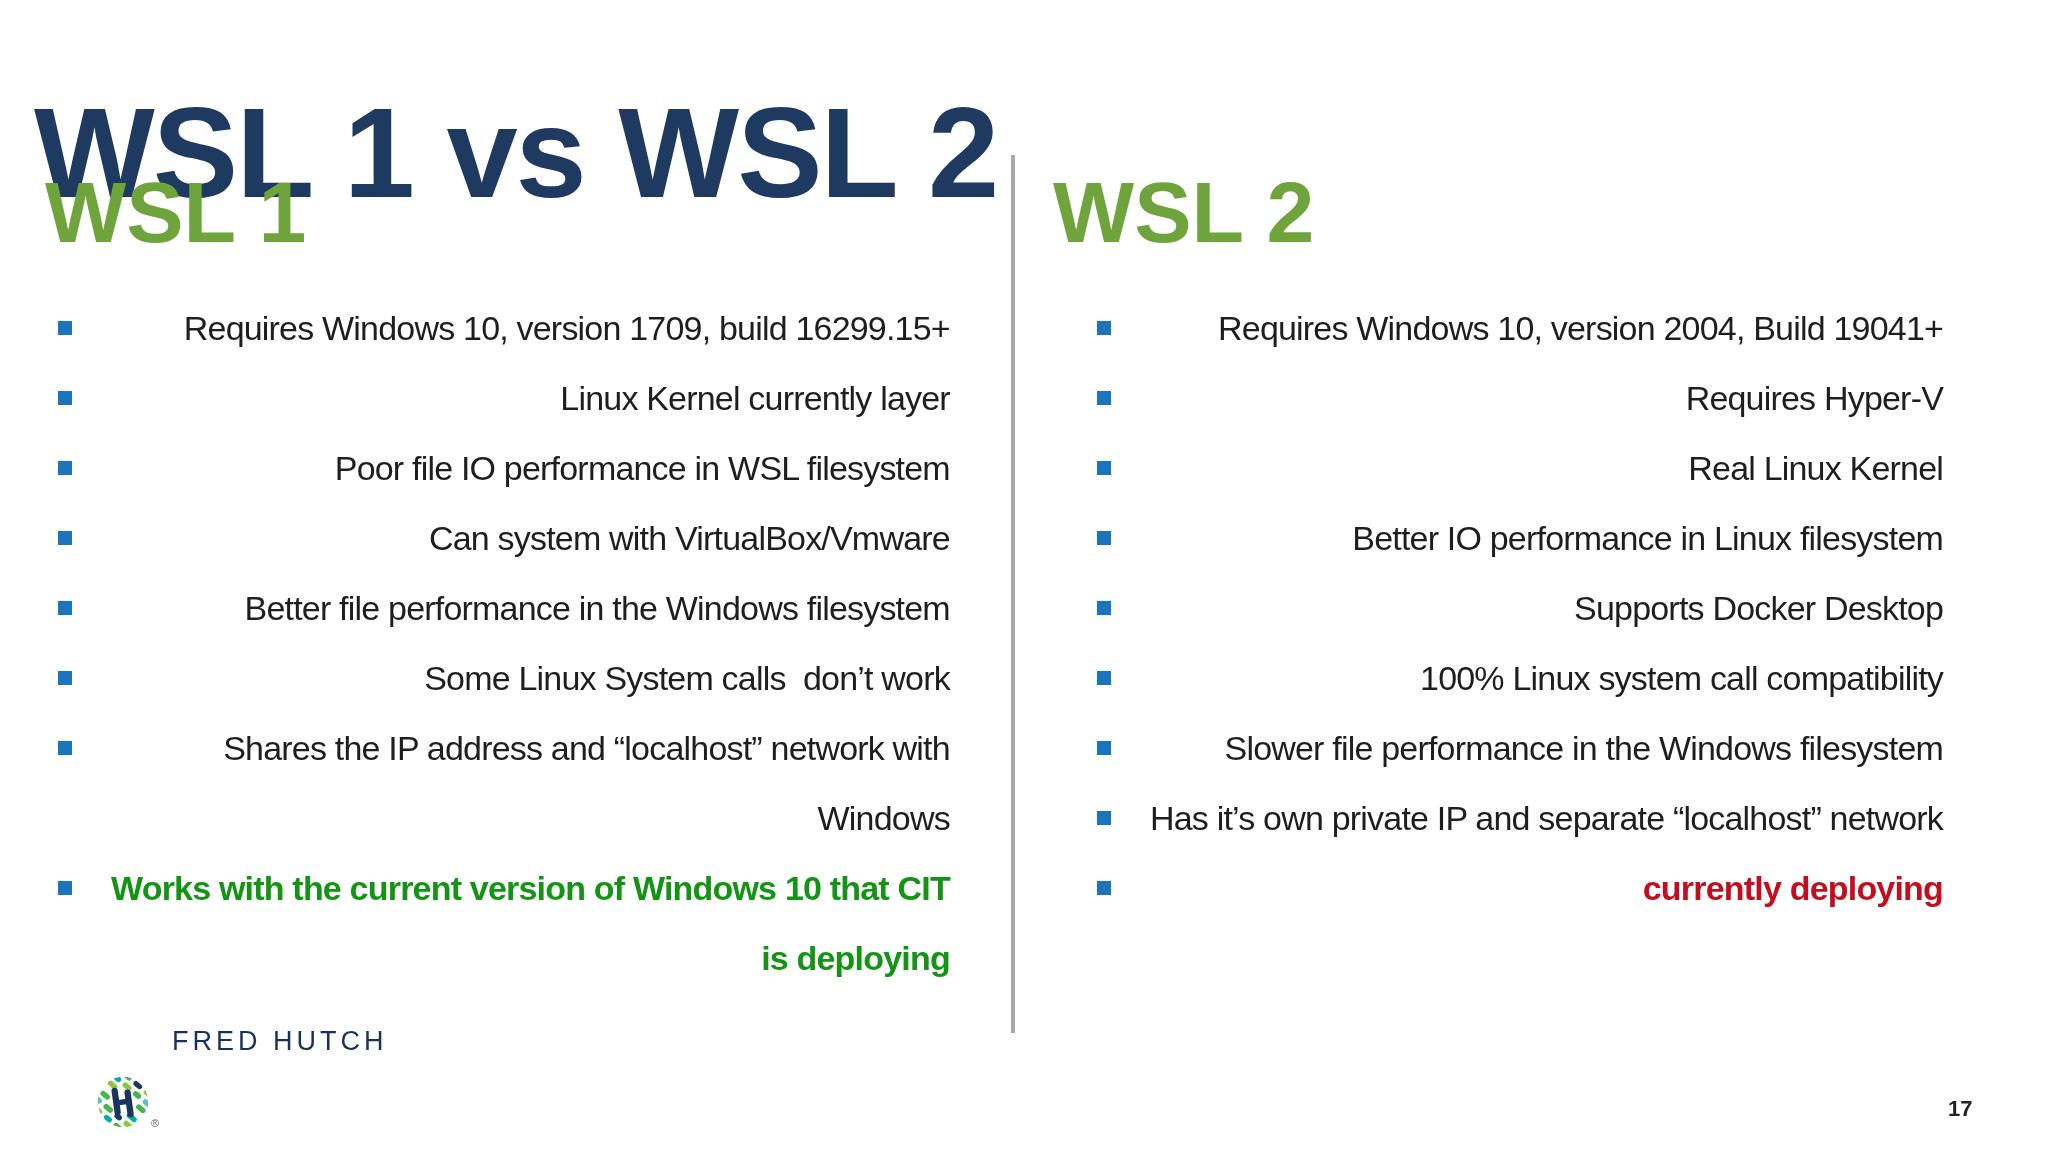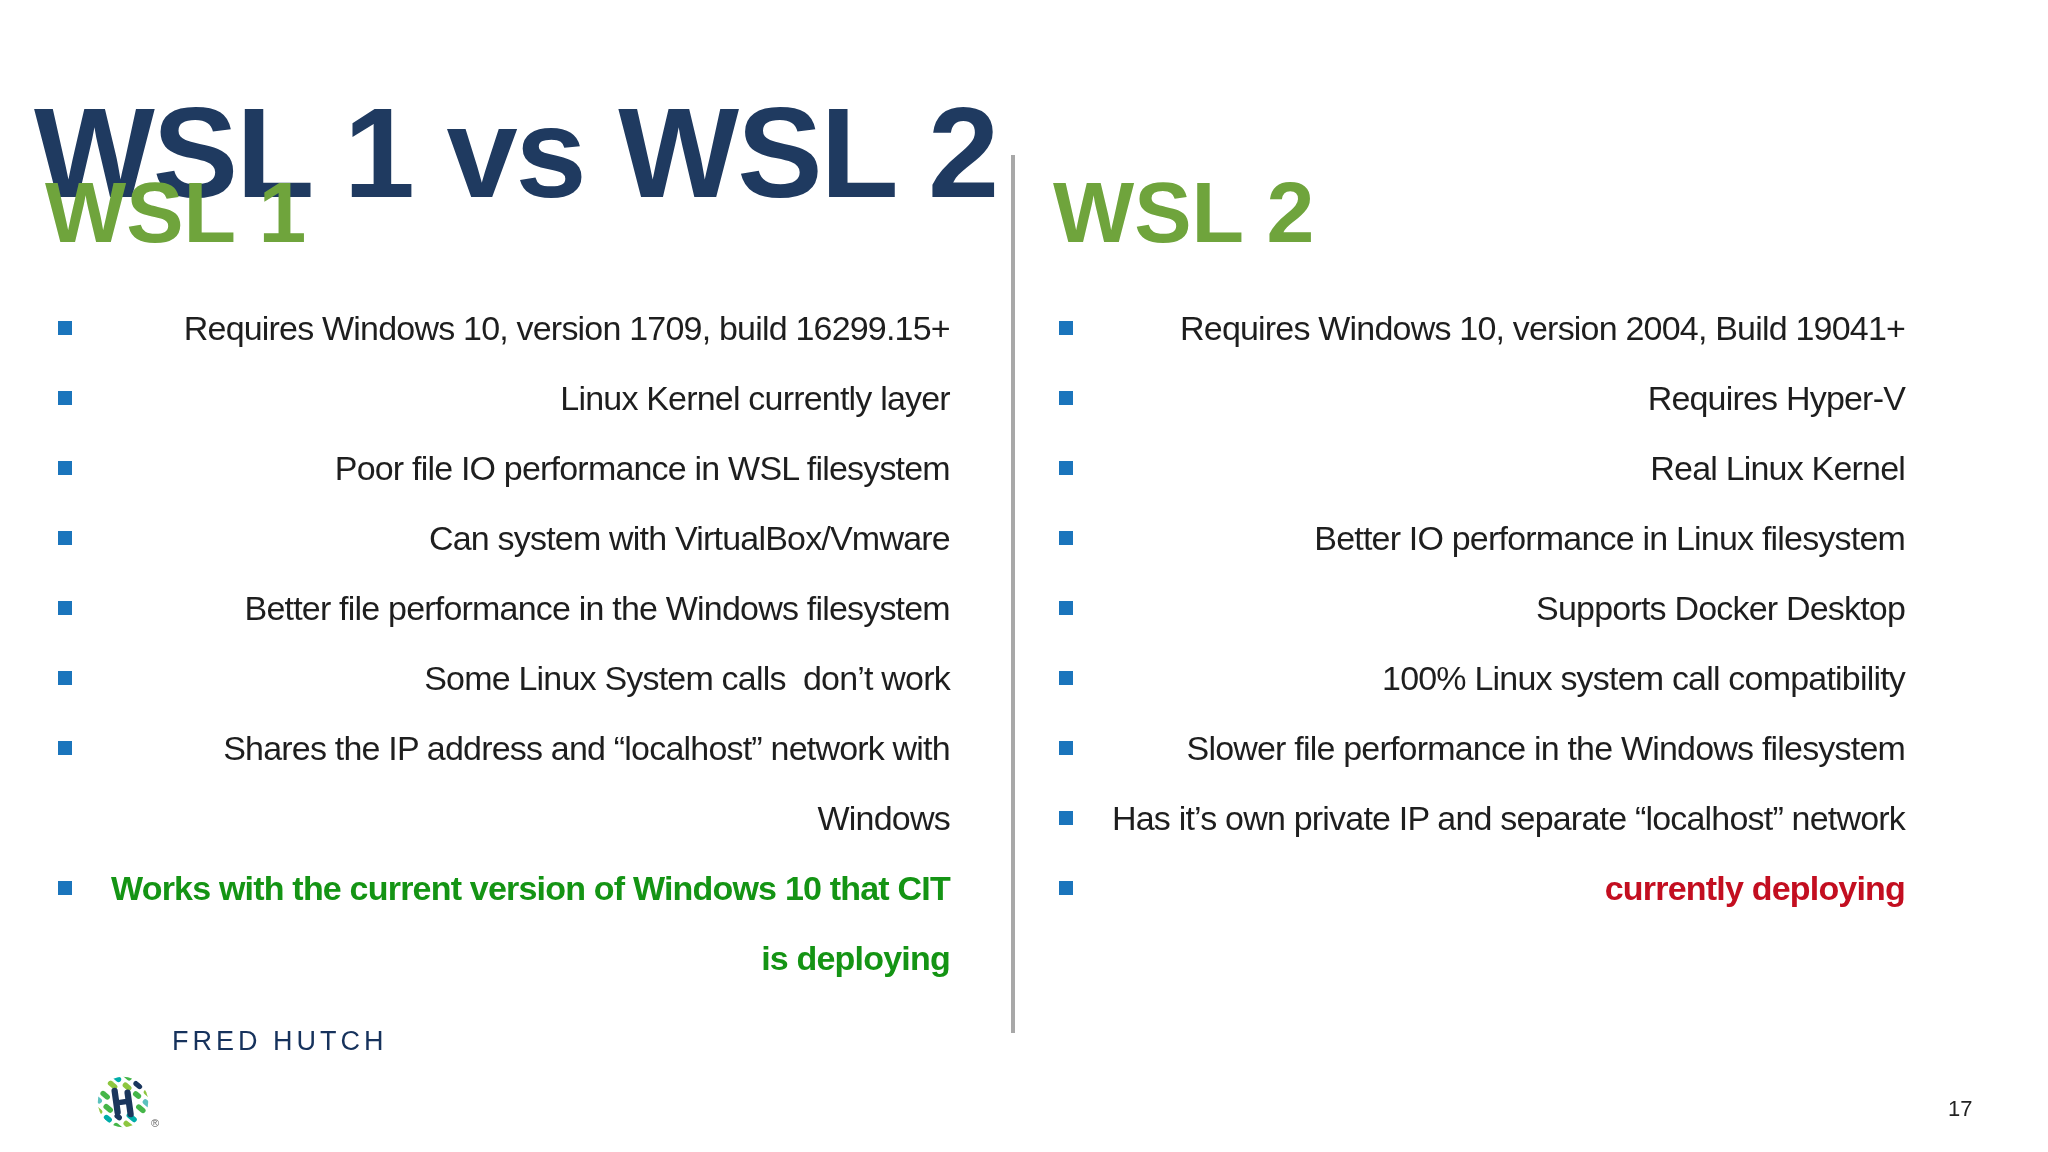--- a/index.html
+++ b/index.html
@@ -38,21 +38,21 @@
   .col-heading.right { left: 1053px; text-align: center; }
 
   .divider {
     position: absolute; left: 1011px; top: 155px;
     width: 4px; height: 878px;
     background: var(--divider-gray);
   }
 
   .col-list { position: absolute; top: 293px; }
   .col-list.left  { left: 58px; }
-  .col-list.right { left: 1059px; }
+  .col-list.right { left: 1097px; }
 
   .bullet-item { position: relative; padding-left: 53px; }
   .bullet-marker {
     position: absolute; left: 0; top: 28px;
     width: 14px; height: 14px;
     background: var(--bullet-blue);
   }
   .bullet-line {
     font-size: 34px; letter-spacing: -0.8px;
     line-height: 70px; color: var(--body-text);
@@ -67,21 +67,21 @@
     position: absolute; left: 172px; top: 1026px;
     font-size: 27px; font-weight: 400; letter-spacing: 4px;
     color: var(--brand-navy); white-space: nowrap;
   }
   .registered-mark {
     position: absolute; left: 151px; top: 1117px;
     font-size: 11px; color: #666666;
   }
   .page-number {
     position: absolute; left: 1948px; top: 1096px;
-    font-size: 22px; font-weight: 400; color: #222222;
+    font-size: 22px; font-weight: 700; color: #222222;
   }
 </style>
 </head>
 <body>
 
 <div class="slide">
 
   <h1 class="title">WSL 1 vs WSL 2</h1>
 
   <div class="col-heading left">WSL 1</div>

